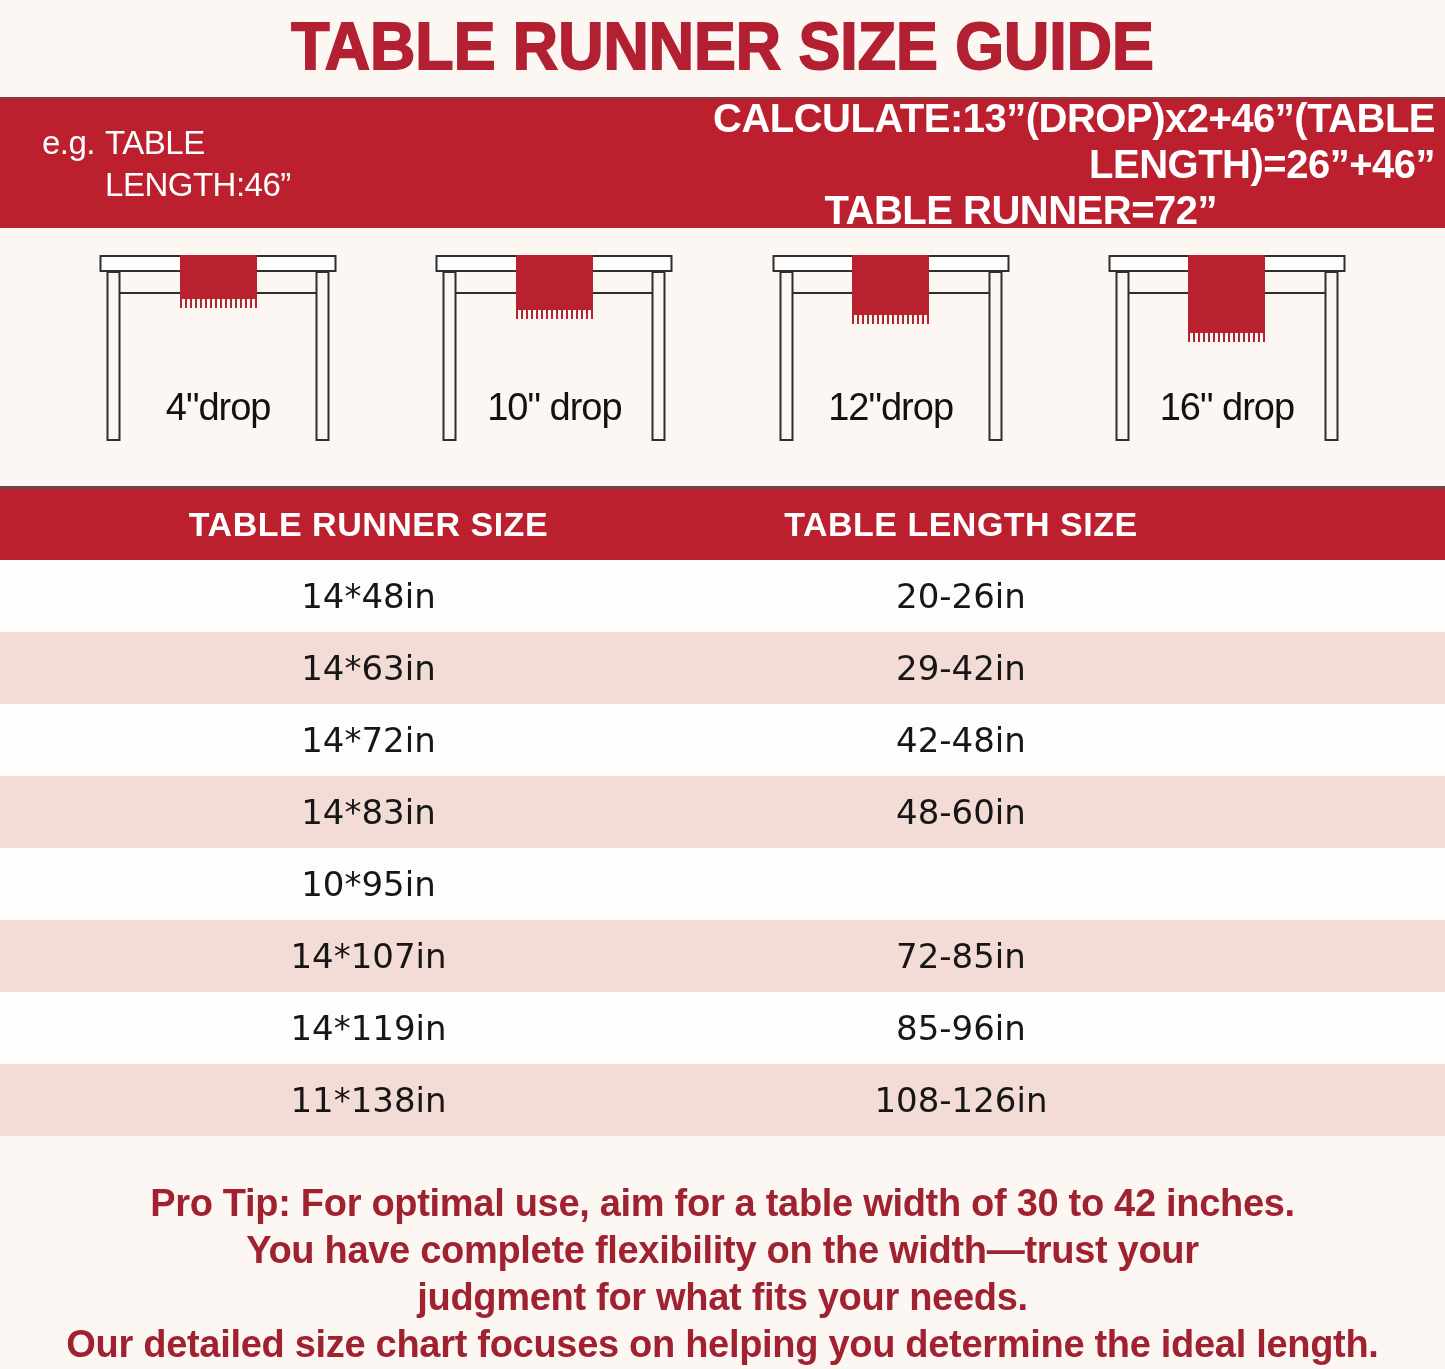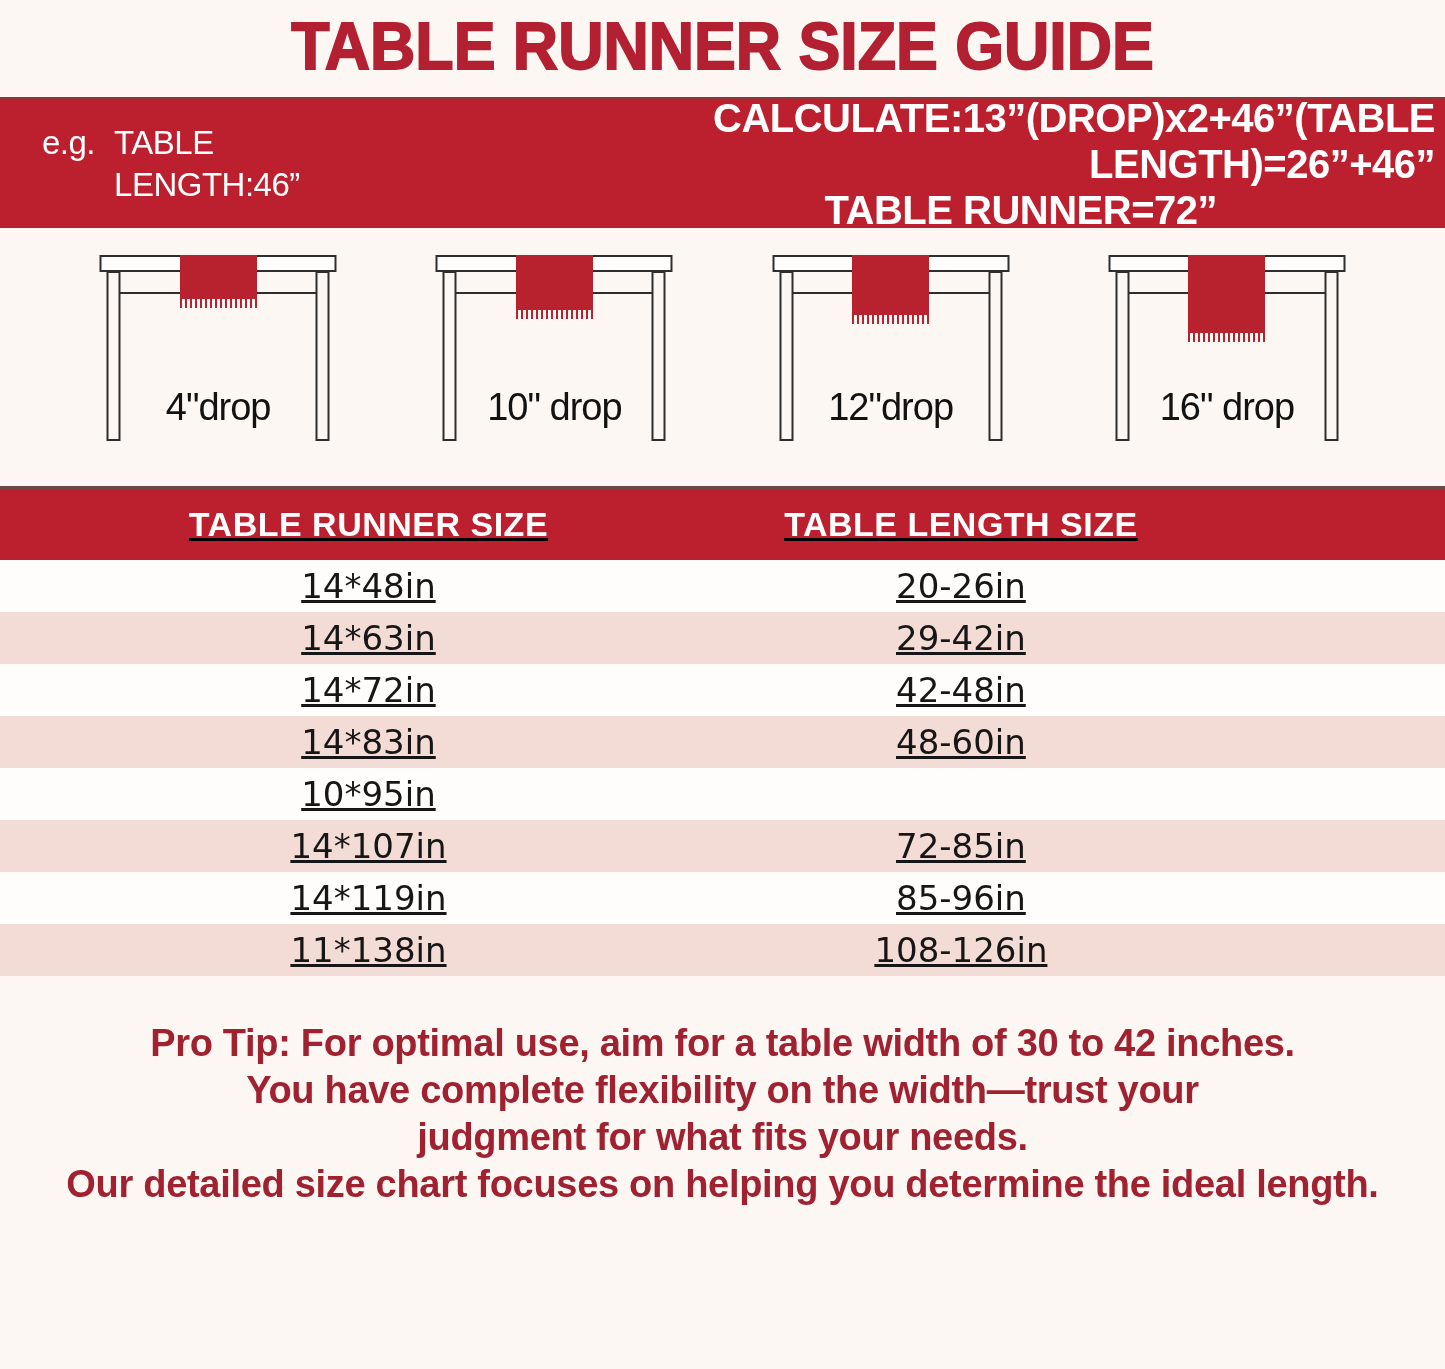--- a/index.html
+++ b/index.html
@@ -24,21 +24,21 @@
   
   .banner {
     height:131px;
     background:#bc202e;
     border-top:3px solid #93333a;
     display:flex; align-items:center;
     color:#ffffff;
   }
   .banner-left {
     width:392px; flex-shrink:0;
-    display:flex; gap:19px;
+    display:flex; gap:10px;
     padding-left:42px;
     font-size:33px; line-height:42px;
     letter-spacing:-0.5px;
   }
   .banner-right {
     flex:1;
     text-align:right;
     font-weight:bold;
     font-size:40px; line-height:46px;
     letter-spacing:-0.5px;
@@ -87,33 +87,32 @@
     position:absolute; top:158px; left:0; right:0;
     text-align:center; z-index:4;
     font-size:38px; color:#121212; letter-spacing:-1px;
   }
 
   
   .size-table { margin-top:6px; }
   .thead, .trow {
     display:grid; grid-template-columns:51% 31% 18%;
     align-items:center;
-    text-decoration:underline;
   }
   .thead {
     height:74px;
     background:#bc202e;
     border-top:3px solid #6a4a48;
   }
   .th {
     color:#ffffff; font-weight:bold; font-size:34px;
     text-align:center; letter-spacing:0.5px;
   }
   .trow {
-    height:52px;
+    height:72px;
     font-family:"DejaVu Sans", sans-serif;
     font-size:34px; color:#161616;
   }
   .trow:nth-child(odd)  { background:#fffdfb; }
   .trow:nth-child(even) { background:#f4dcd6; }
   .tcell { text-align:center; }
 
   
   .pro-tip {
     margin-top:44px;

